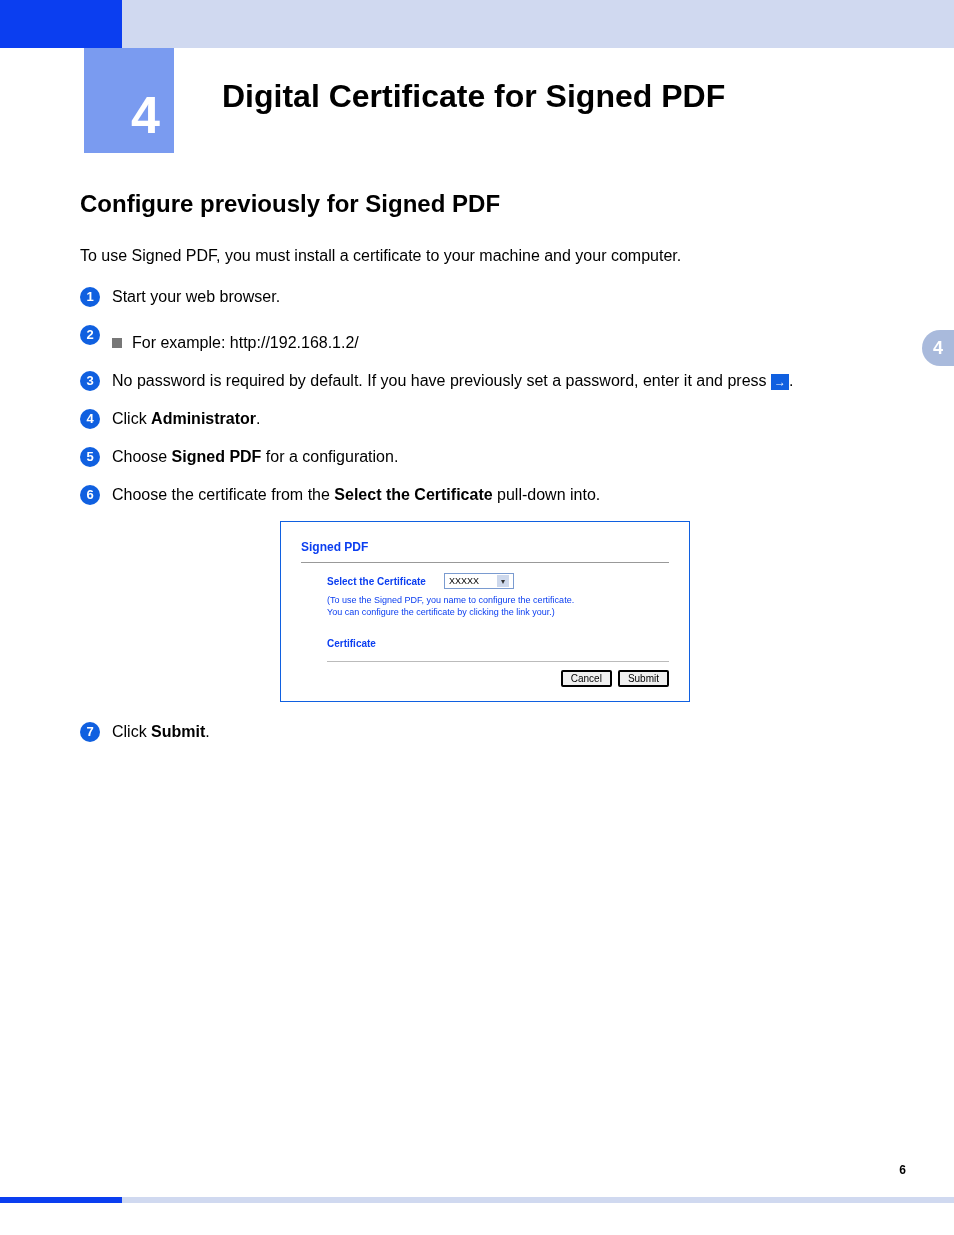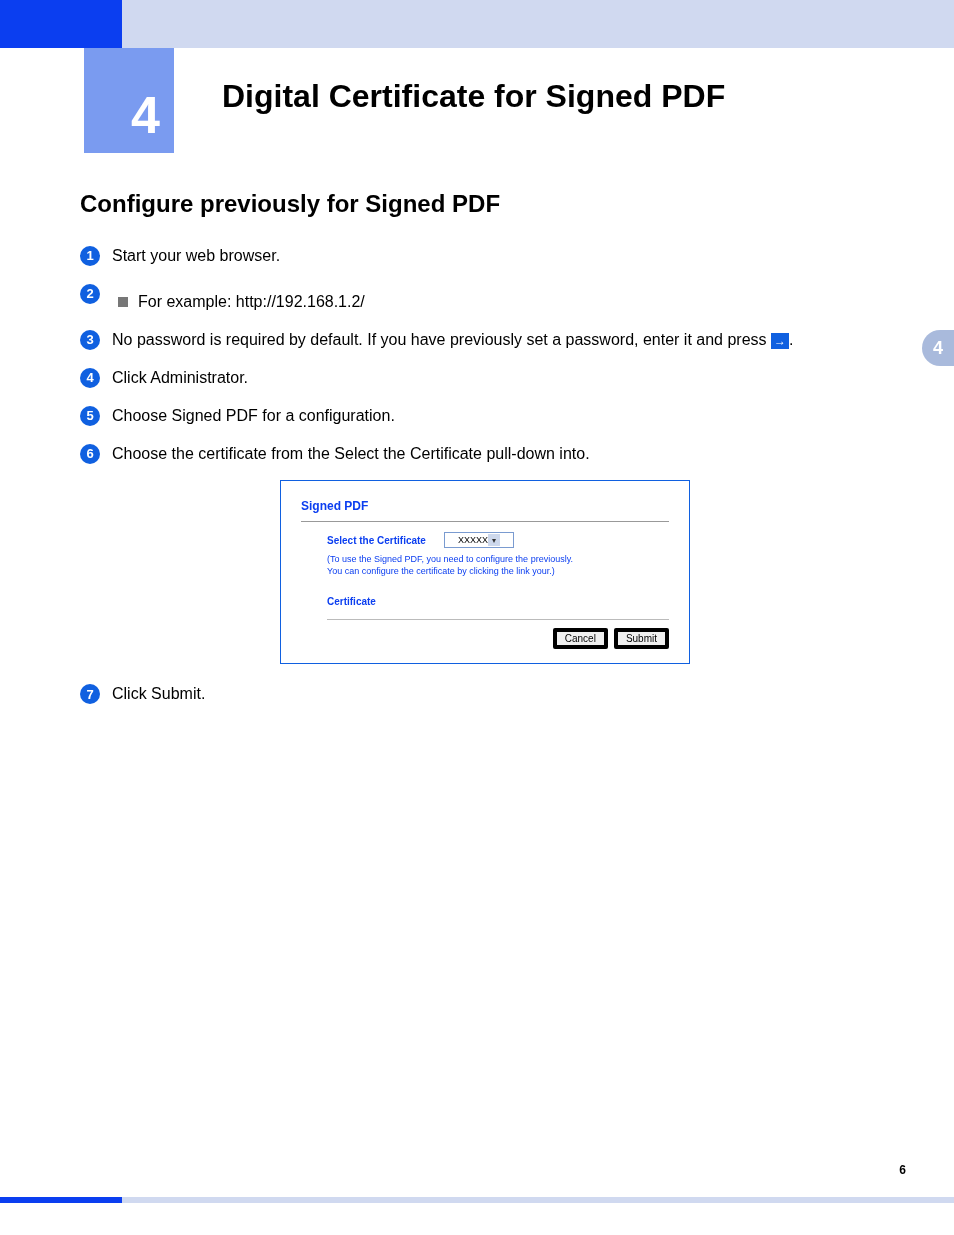--- a/index.html
+++ b/index.html
@@ -102,21 +102,20 @@
     align-items: center;
     justify-content: center;
     margin-top: 2px;
   }
   .step-body { flex: 1; }
   .sub-bullet {
     display: flex;
     align-items: center;
     gap: 10px;
     margin-top: 8px;
-    margin-left: 6px;
   }
   .square-bullet {
     width: 10px;
     height: 10px;
     background: #777;
   }
   .arrow-icon {
     display: inline-flex;
     width: 18px;
     height: 16px;
@@ -156,21 +155,21 @@
   .ss-label {
     color: #0b3ef0;
     font-weight: bold;
     font-size: 10px;
   }
   .ss-select {
     border: 1px solid #7a9bd0;
     height: 16px;
     width: 70px;
     font-size: 9px;
-    padding: 0 13px;
+    padding: 0 4px;
     display: flex;
     align-items: center;
     justify-content: space-between;
     background: #fff;
   }
   .ss-select-arrow {
     width: 12px;
     height: 12px;
     background: #cdd8ec;
     display: flex;
@@ -199,21 +198,21 @@
     border-top: 1px solid #bbb;
     margin-bottom: 8px;
     margin-left: 26px;
   }
   .ss-buttons {
     display: flex;
     justify-content: flex-end;
     gap: 6px;
   }
   .ss-btn {
-    border: 4px solid #000000;
+    border: 2px solid #000000;
     background: #f0f0f0;
     font-size: 10px;
     padding: 1px 8px;
     border-radius: 2px;
   }
   .page-num {
     position: absolute;
     bottom: 58px;
     right: 48px;
     font-size: 12px;
@@ -228,40 +227,41 @@
     background: #d0d9f0;
   }
   .footer-blue {
     position: absolute;
     bottom: 32px;
     left: 0;
     width: 122px;
     height: 6px;
     background: #0b3ef0;
   }
-  b { font-weight: normal; }
+  b { font-weight: bold; }
 </style>
 </head>
 <body>
 
 <div class="header-bar"></div>
 <div class="header-blue"></div>
 
 <div class="chapter-block">
   <span class="chapter-num">4</span>
 </div>
 <h1 class="chapter-title">Digital Certificate for Signed PDF</h1>
 
 <div class="side-tab">
   <span>4</span>
 </div>
 
 <div class="content">
   <h2 class="section-title">Configure previously for Signed PDF</h2>
 
+  <p class="paragraph">To use Signed PDF, you must install a certificate to your machine and your computer.</p>
 
   <div class="steps">
 
     <div class="step">
       <div class="step-num">1</div>
       <div class="step-body">Start your web browser.</div>
     </div>
 
     <div class="step">
       <div class="step-num">2</div>
@@ -305,21 +305,21 @@
       <div class="ss-title">Signed PDF</div>
       <hr class="ss-hr">
       <div class="ss-row">
         <span class="ss-label">Select the Certificate</span>
         <div class="ss-select">
           <span>XXXXX</span>
           <span class="ss-select-arrow">▾</span>
         </div>
       </div>
       <div class="ss-note">
-        <span>(To use the Signed PDF, you need to configure the previously.</span><br>
+        <span>(To use the Signed PDF, you name to configure the certificate.</span><br>
         <span>You can configure the certificate by clicking the link your.)</span>
       </div>
       <a class="ss-link">Certificate</a>
       <hr class="ss-hr2">
       <div class="ss-buttons">
         <button class="ss-btn">Cancel</button>
         <button class="ss-btn">Submit</button>
       </div>
     </div>
 

